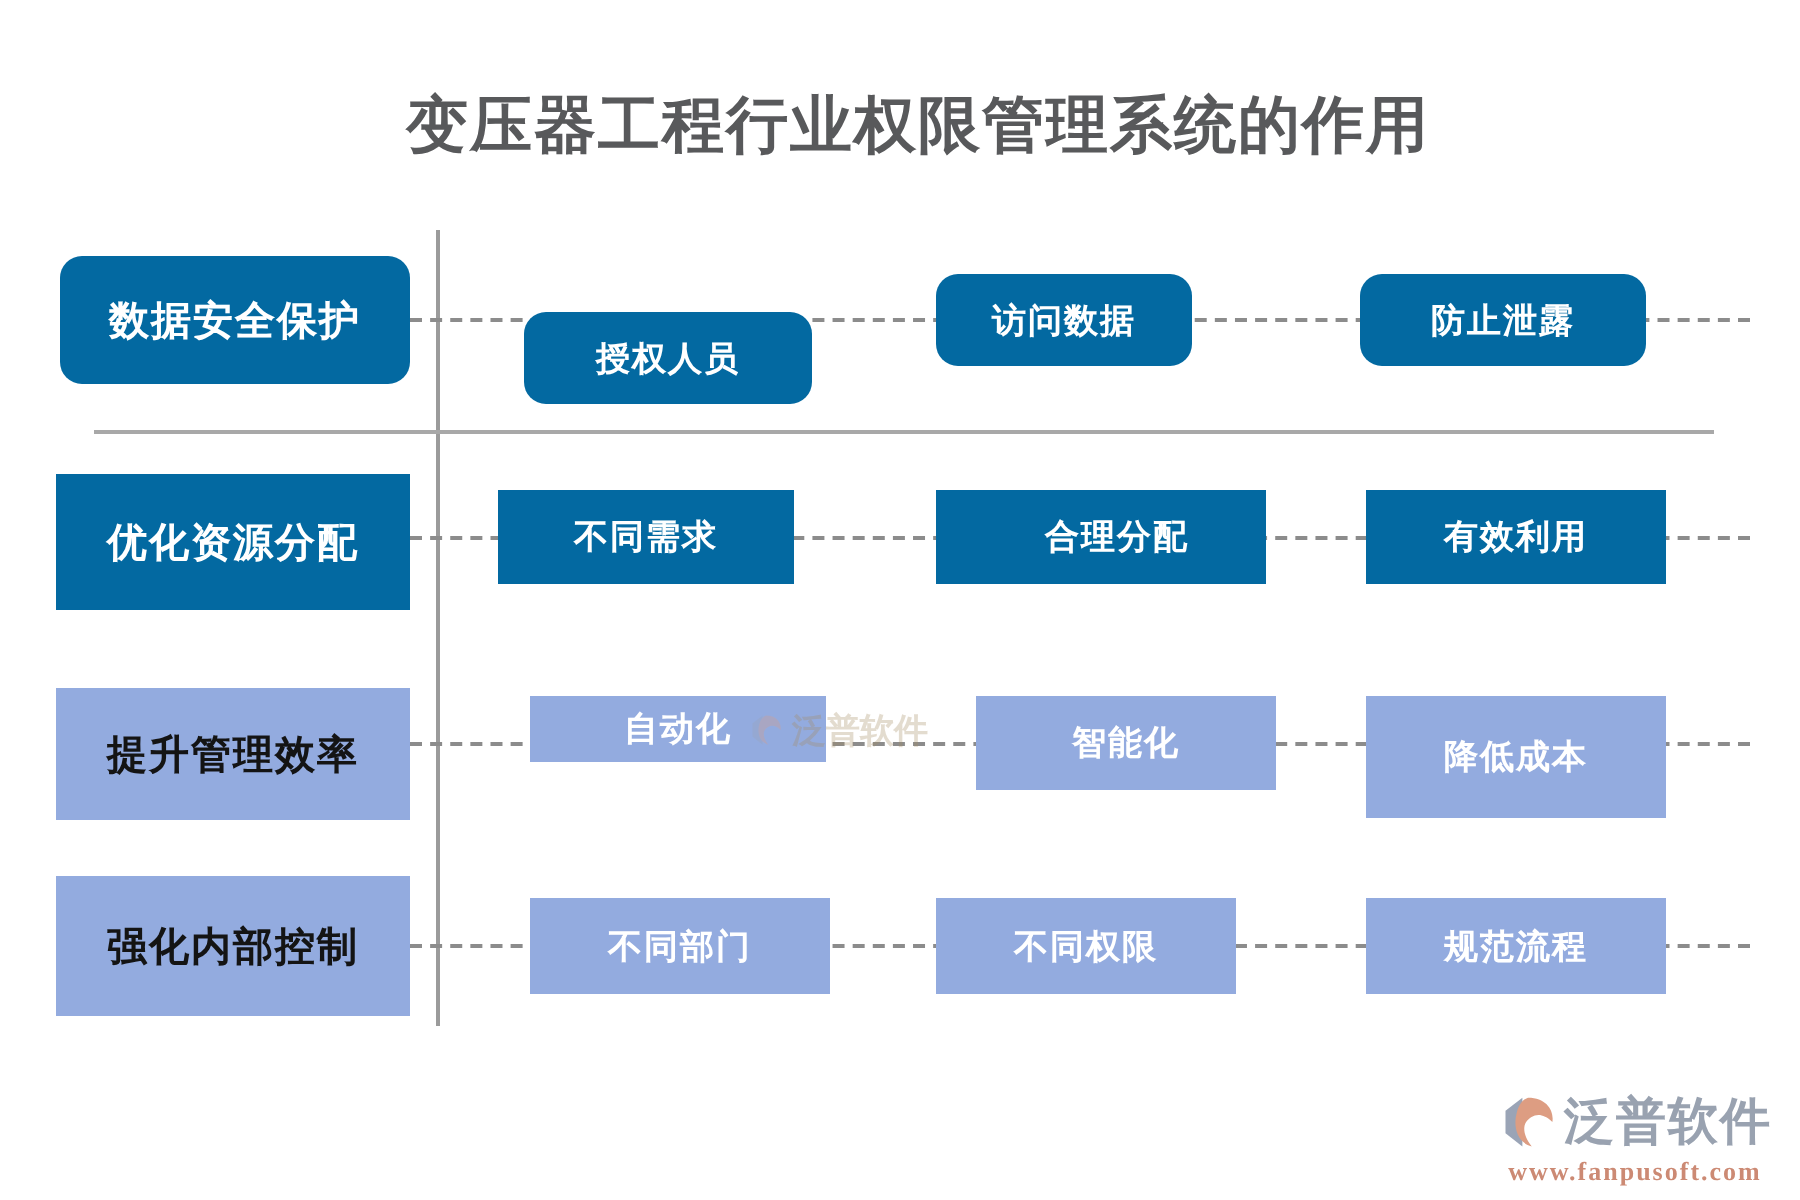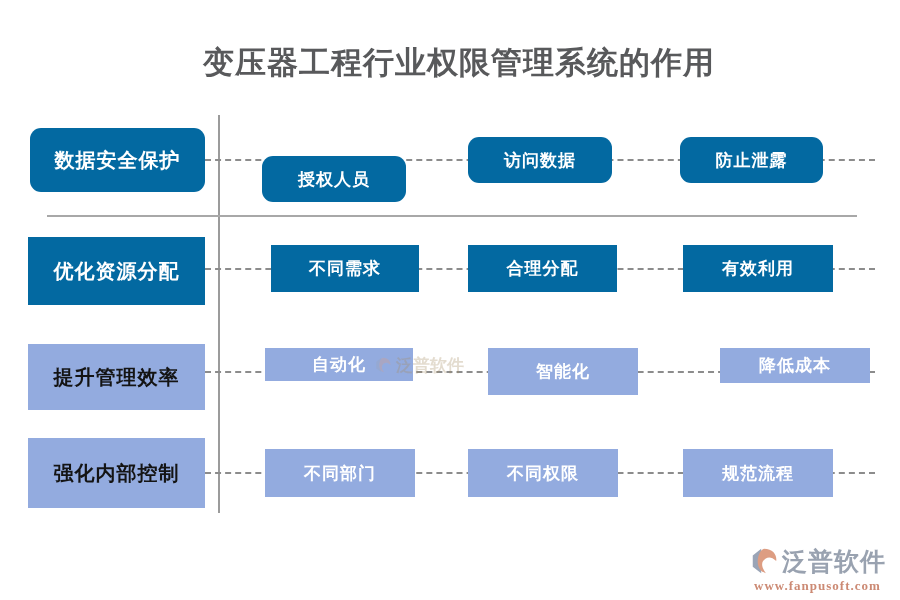--- a/index.html
+++ b/index.html
@@ -25,28 +25,28 @@
   .light{background:#93abdf;color:#ffffff;}
   .light.blacktext{color:#141414;text-align:right;}
   .rounded{border-radius:11px;}
   .lbl{font-size:20px;}
   .itm{font-size:17px;}
   #lb1{left:30px;top:128px;width:175px;height:64px;}
   #lb2{left:28px;top:237px;width:177px;height:68px;}
   #lb3{left:28px;top:344px;width:177px;height:66px;}
   #lb4{left:28px;top:438px;width:177px;height:70px;}
   #b11{left:262px;top:135px;width:144px;height:46px;margin-top:21px;}
-  #b12{left:468px;top:137px;width:144px;height:46px;}
+  #b12{left:468px;top:137px;width:128px;height:46px;}
   #b13{left:680px;top:137px;width:143px;height:46px;}
-  #b21{left:271px;top:245px;width:148px;height:47px;}
-  #b22{left:468px;top:245px;width:149px;height:47px;}
+  #b21{left:249px;top:245px;width:148px;height:47px;}
+  #b22{left:468px;top:245px;width:149px;height:47px;padding-left:16px;}
   #b23{left:683px;top:245px;width:150px;height:47px;}
   #b31{left:265px;top:348px;width:148px;height:33px;}
   #b32{left:488px;top:348px;width:150px;height:47px;}
-  #b33{left:683px;top:348px;width:150px;height:35px;margin-left:37px;}
+  #b33{left:683px;top:348px;width:150px;height:61px;}
   #b41{left:265px;top:449px;width:150px;height:48px;}
   #b42{left:468px;top:449px;width:150px;height:48px;}
   #b43{left:683px;top:449px;width:150px;height:48px;}
   .watermark{
     position:absolute;left:374px;top:356px;z-index:2;opacity:0.30;
     display:flex;align-items:center;gap:4px;pointer-events:none;
   }
   .watermark .wm-text{
     font-family:"Liberation Serif","DejaVu Serif",serif;
     font-size:17px;font-weight:bold;color:#a68d63;line-height:1;

